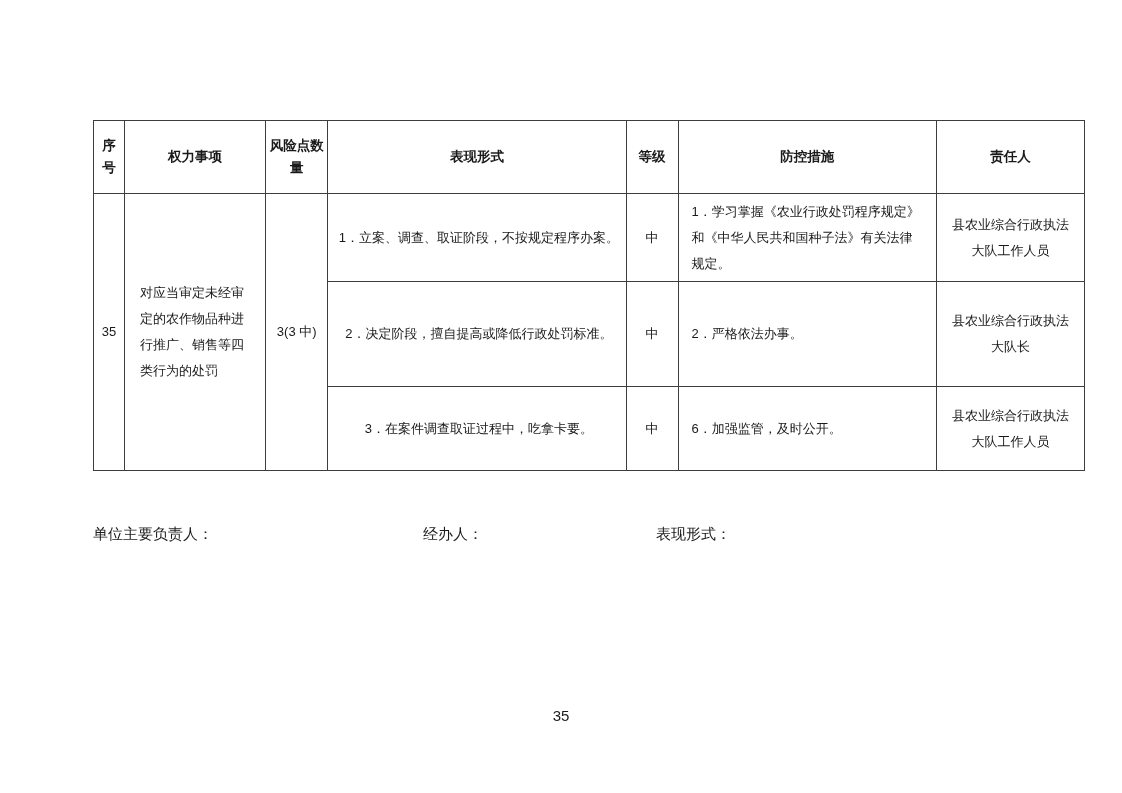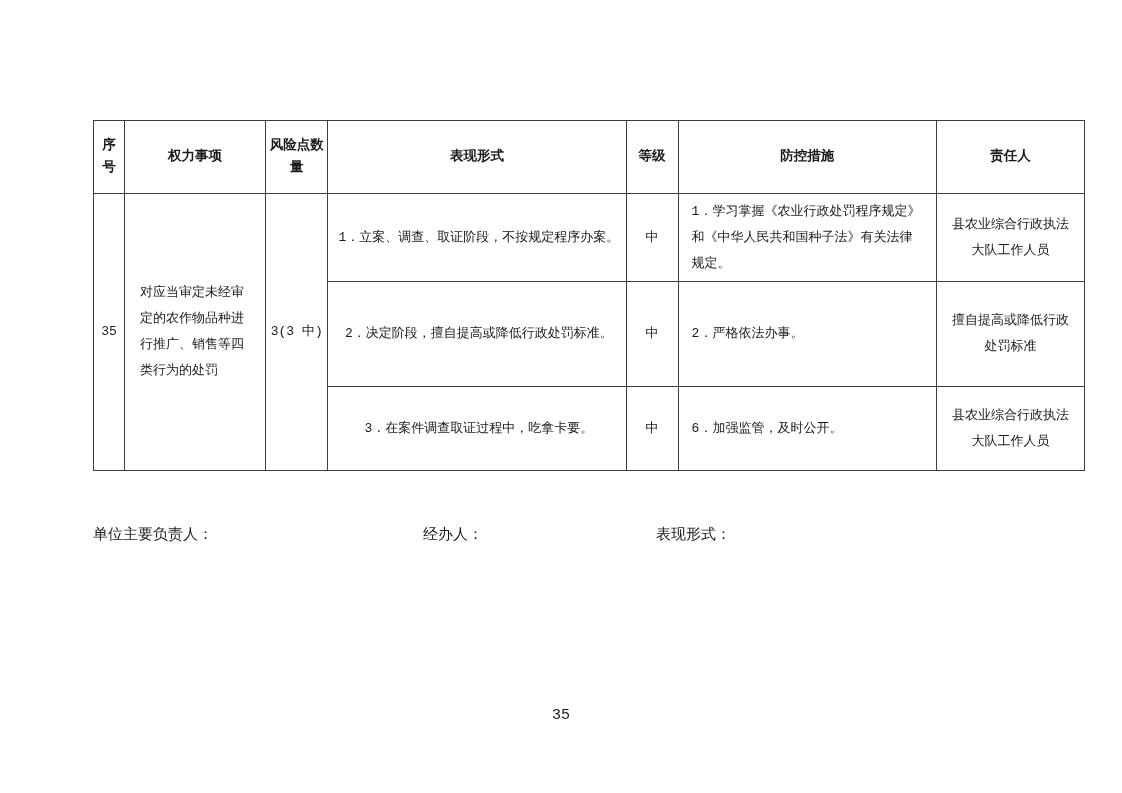--- a/index.html
+++ b/index.html
@@ -1,20 +1,20 @@
 <!DOCTYPE html>
 <html><head>
 <meta charset="utf-8">
 <style>
   html,body{margin:0;padding:0;background:#ffffff;}
   .page{
     position:relative;
     width:1122px;height:793px;
     background:#ffffff;
-    font-family:Liberation Mono, monospace;
+    font-family:Liberation Sans, sans-serif;
     color:#1a1a1a;
     overflow:hidden;
   }
   table.doc-table{
     position:absolute;left:93px;top:120px;
     border-collapse:collapse;
     table-layout:fixed;
     width:992px;
   }
   table.doc-table th,
@@ -90,21 +90,21 @@
         <td class="c-center" rowspan="3">3(3 中)</td>
         <td class="c-manif">1．立案、调查、取证阶段，不按规定程序办案。</td>
         <td class="c-center">中</td>
         <td class="c-measure">1．学习掌握《农业行政处罚程序规定》和《中华人民共和国种子法》有关法律规定。</td>
         <td class="c-resp">县农业综合行政执法大队工作人员</td>
       </tr>
       <tr class="h-r2">
         <td class="c-manif">2．决定阶段，擅自提高或降低行政处罚标准。</td>
         <td class="c-center">中</td>
         <td class="c-measure">2．严格依法办事。</td>
-        <td class="c-resp">擅自提高或降低行政处罚标准</td>
+        <td class="c-resp">县农业综合行政执法大队长</td>
       </tr>
       <tr class="h-r3">
         <td class="c-manif">3．在案件调查取证过程中，吃拿卡要。</td>
         <td class="c-center">中</td>
         <td class="c-measure">6．加强监管，及时公开。</td>
         <td class="c-resp">县农业综合行政执法大队工作人员</td>
       </tr>
     </tbody>
   </table>
 

